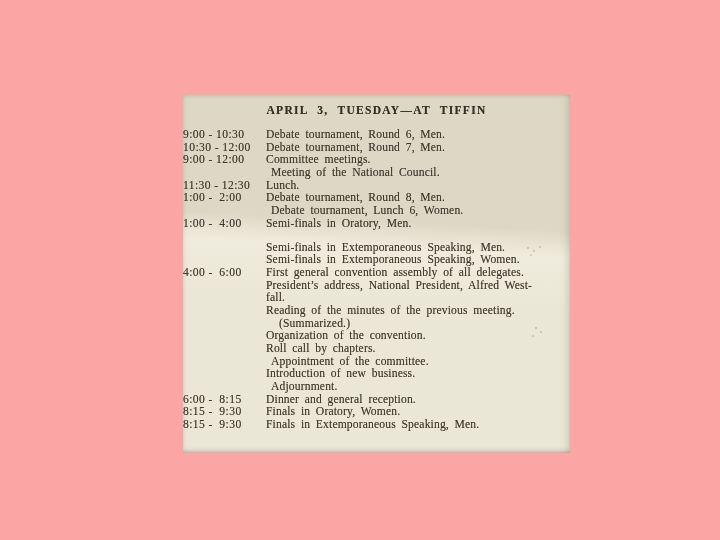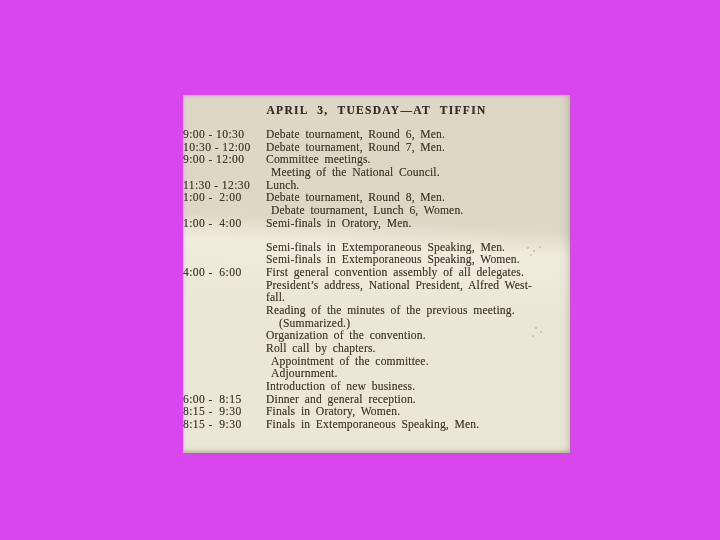--- a/index.html
+++ b/index.html
@@ -94,21 +94,21 @@
   }
   .mark2 {
     left: 352px;
     top: 232px;
     box-shadow: 5px 4px 0 #a29a88, -3px 8px 0 #aaa290;
   }
 </style>
 </head>
 <body>
 
-<div class="stage" style="background: #d946ef;">
+<div class="stage" style="background: #fca5a5;">
   <div class="paper">
     <div class="title">APRIL 3, TUESDAY—AT TIFFIN</div>
     <div class="schedule">
       <div class="block">
           <div class="row">
             <span class="time">9:00 - 10:30</span>
             <span class="event indent-0">Debate tournament, Round 6, Men.</span>
           </div>
           <div class="row">
             <span class="time">10:30 - 12:00</span>
@@ -175,25 +175,25 @@
           <div class="row">
             <span class="time"></span>
             <span class="event indent-0">Roll call by chapters.</span>
           </div>
           <div class="row">
             <span class="time"></span>
             <span class="event indent-1">Appointment of the committee.</span>
           </div>
           <div class="row">
             <span class="time"></span>
+            <span class="event indent-0">Introduction of new business.</span>
+          </div>
+          <div class="row">
+            <span class="time"></span>
             <span class="event indent-1">Adjournment.</span>
-          </div>
-          <div class="row">
-            <span class="time"></span>
-            <span class="event indent-0">Introduction of new business.</span>
           </div>
           <div class="row">
             <span class="time">6:00 -  8:15</span>
             <span class="event indent-0">Dinner and general reception.</span>
           </div>
           <div class="row">
             <span class="time">8:15 -  9:30</span>
             <span class="event indent-0">Finals in Oratory, Women.</span>
           </div>
           <div class="row">

